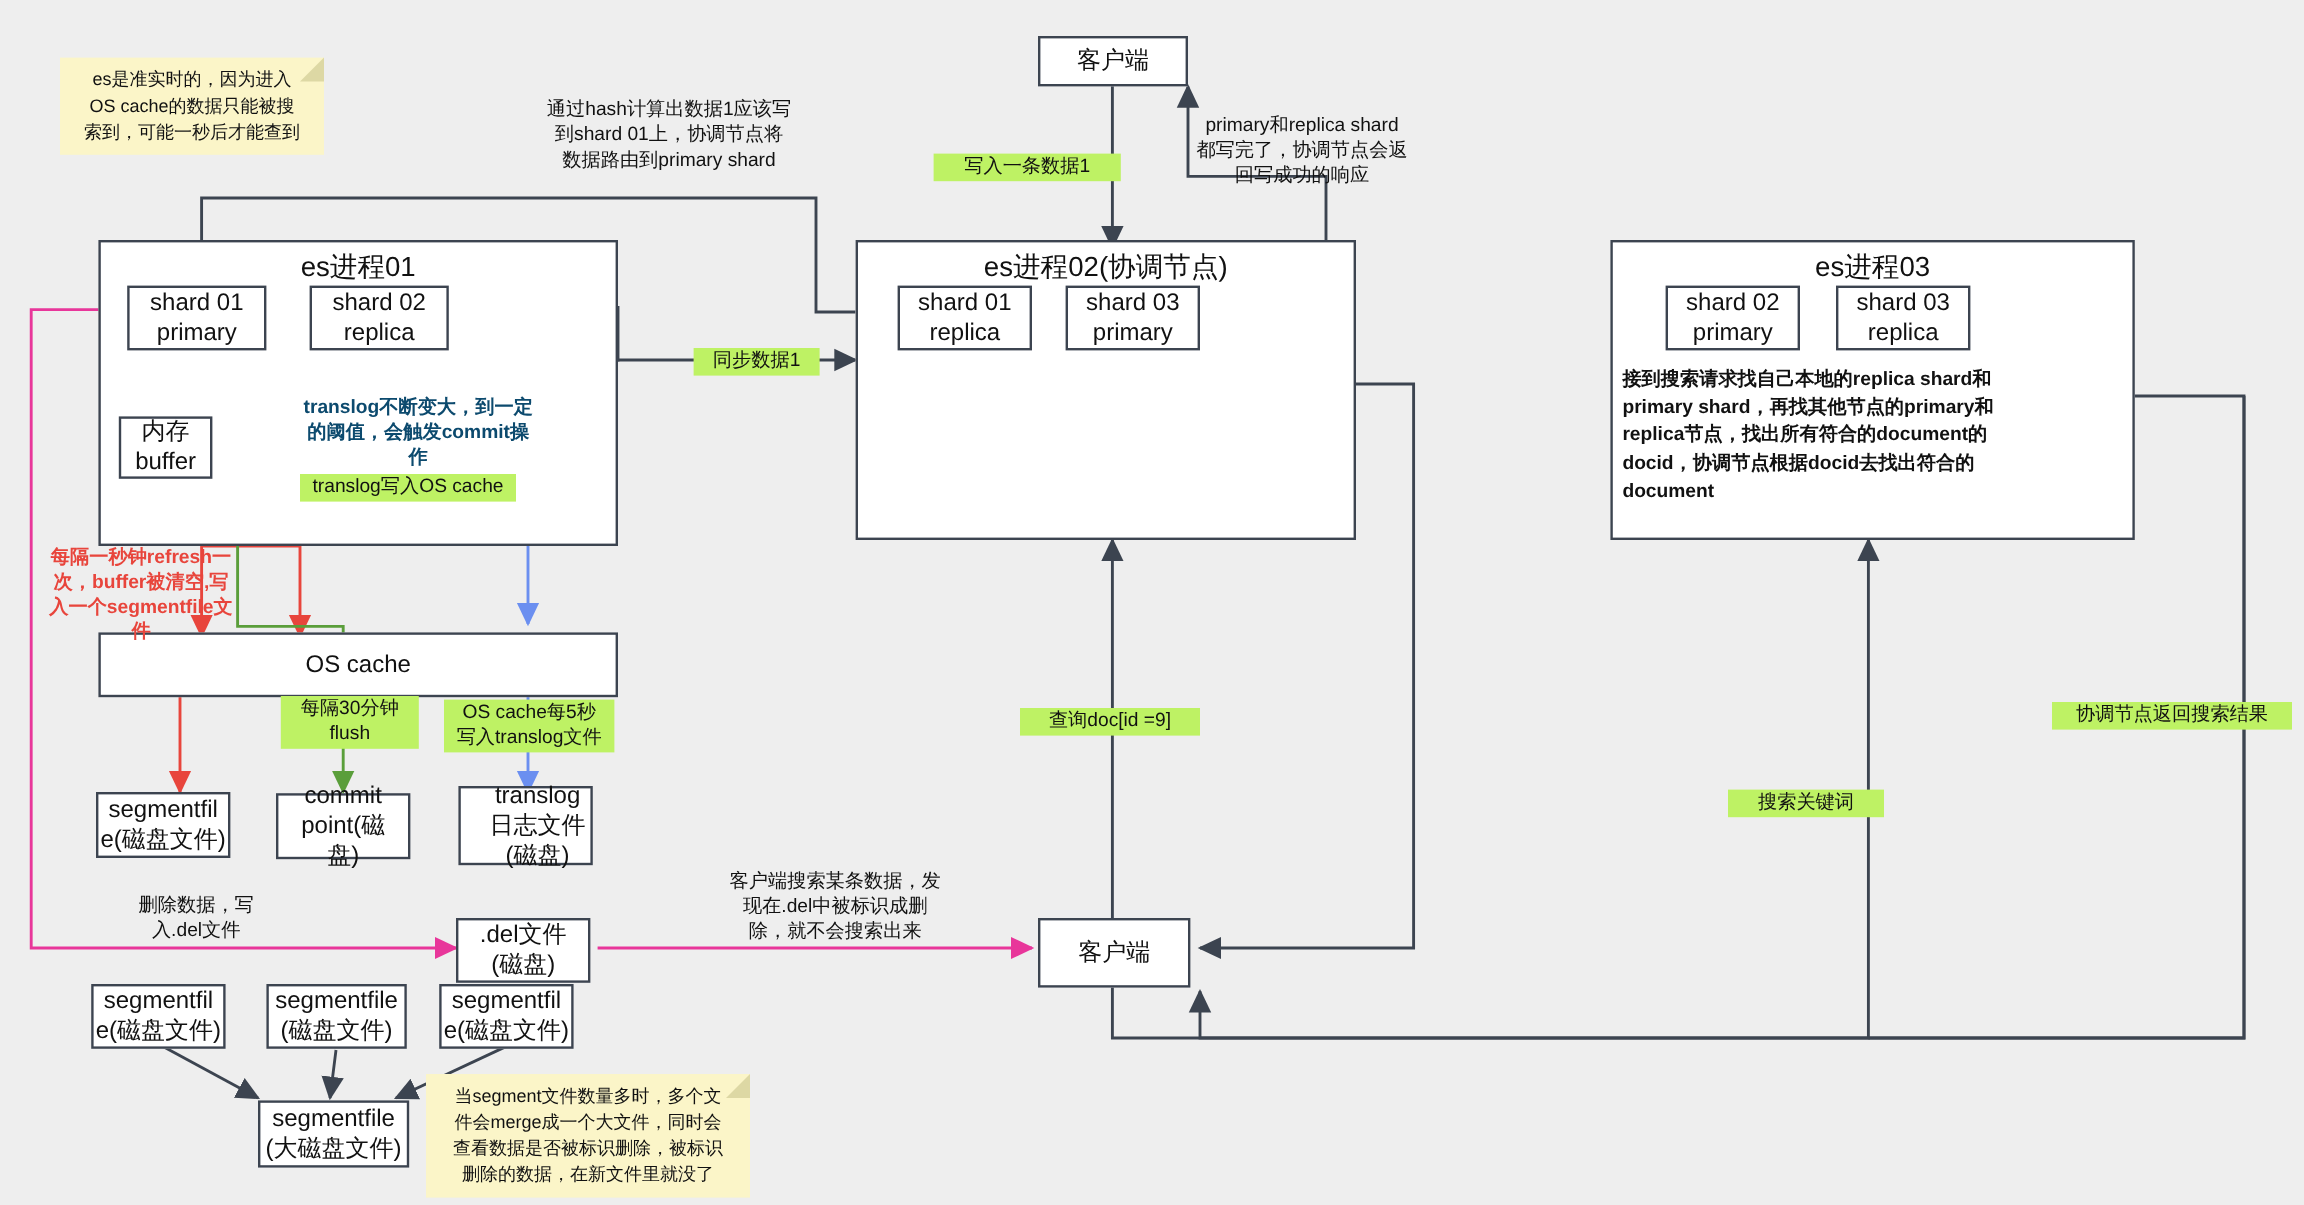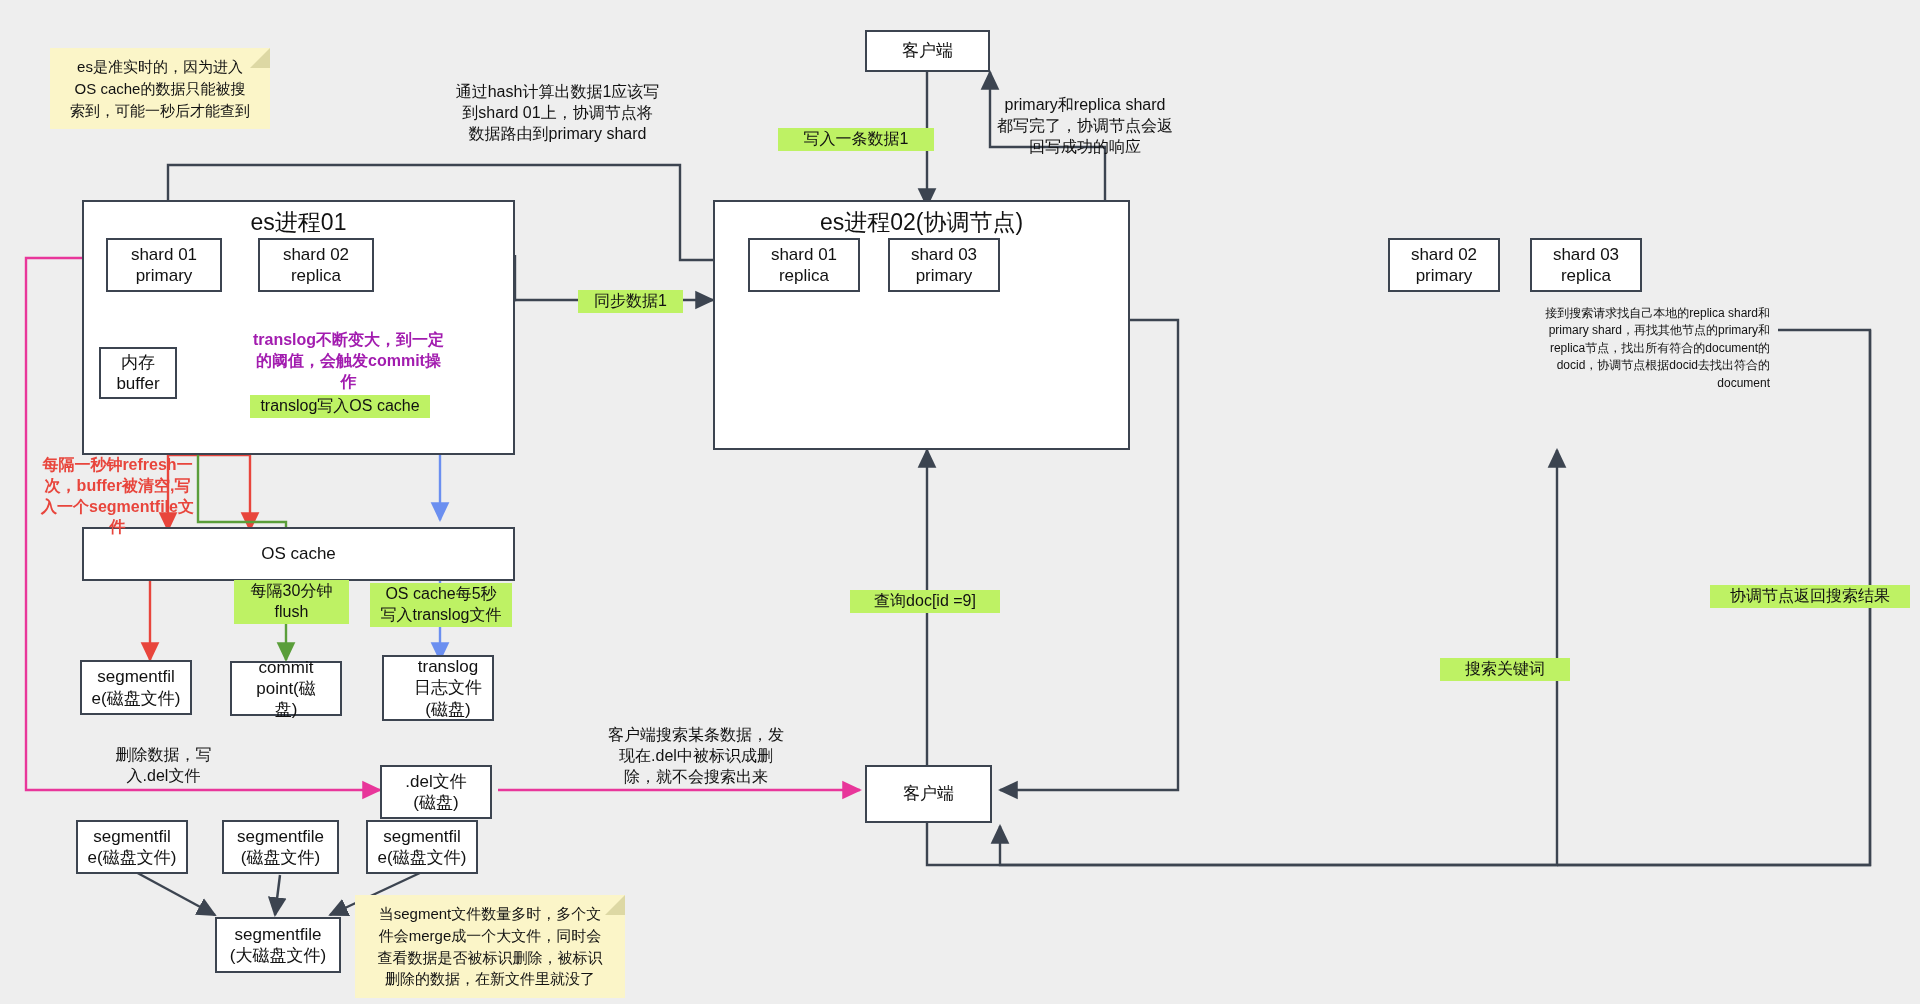--- a/index.html
+++ b/index.html
@@ -21,21 +21,21 @@
   }
   .node {
     position: absolute;
     background: #ffffff;
     border: 2.2px solid #3c4450;
     display: flex;
     align-items: center;
     justify-content: center;
     text-align: center;
     color: #111111;
-    font-size: 17px;
+    font-size: 20px;
     line-height: 1.25;
     white-space: pre-line;
   }
   .container {
     position: absolute;
     background: #ffffff;
     border: 2.2px solid #3c4450;
   }
   .container-title {
     position: absolute;
@@ -65,29 +65,30 @@
   .label {
     position: absolute;
     color: #111111;
     font-size: 16px;
     line-height: 1.3;
     text-align: center;
     white-space: pre-line;
   }
   .label.boxed { background: #bef264; padding: 1px 3px; }
   .label.plain { background: transparent; }
-  .label.blue  { color: #a21caf; font-weight: bold; }
+  .label.blue  { color: #0c4a6e; font-weight: bold; }
   .label.red   { color: #e8453c; font-weight: bold; }
   .inner-text {
     position: absolute;
-    text-align: right;
-    font-size: 12px;
+    text-align: left;
+    font-size: 16px;
     line-height: 1.45;
     color: #111111;
     white-space: pre-line;
+    font-weight: bold;
   }
 </style>
 </head>
 <body>
 
 <div id="canvas">
 
   <svg class="wires" viewBox="0 0 1920 1004">
     <defs>
       <marker id="ah-dark" markerWidth="9" markerHeight="9" refX="7.4" refY="4.5" orient="auto">
@@ -202,20 +203,23 @@
 (大磁盘文件)</div>
 
   <div class="container" style="left:713px; top:200px; width:417px; height:250px;">
     <div class="container-title">es进程02(协调节点)</div>
   </div>
   <div class="node" style="left:748px; top:238px; width:112px; height:54px;">shard 01
 replica</div>
   <div class="node" style="left:888px; top:238px; width:112px; height:54px;">shard 03
 primary</div>
 
+  <div class="container" style="left:1342px; top:200px; width:437px; height:250px;">
+    <div class="container-title">es进程03</div>
+  </div>
   <div class="node" style="left:1388px; top:238px; width:112px; height:54px;">shard 02
 primary</div>
   <div class="node" style="left:1530px; top:238px; width:112px; height:54px;">shard 03
 replica</div>
   <div class="inner-text" style="left:1352px; top:305px; width:418px;">接到搜索请求找自己本地的replica shard和
 primary shard，再找其他节点的primary和
 replica节点，找出所有符合的document的
 docid，协调节点根据docid去找出符合的
 document</div>
 

